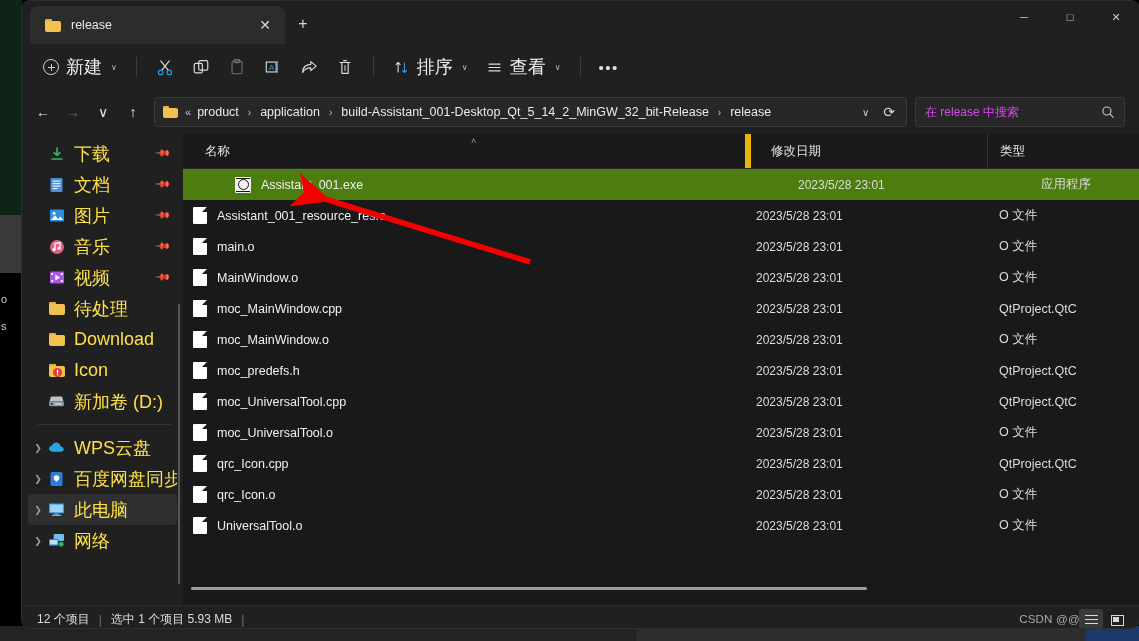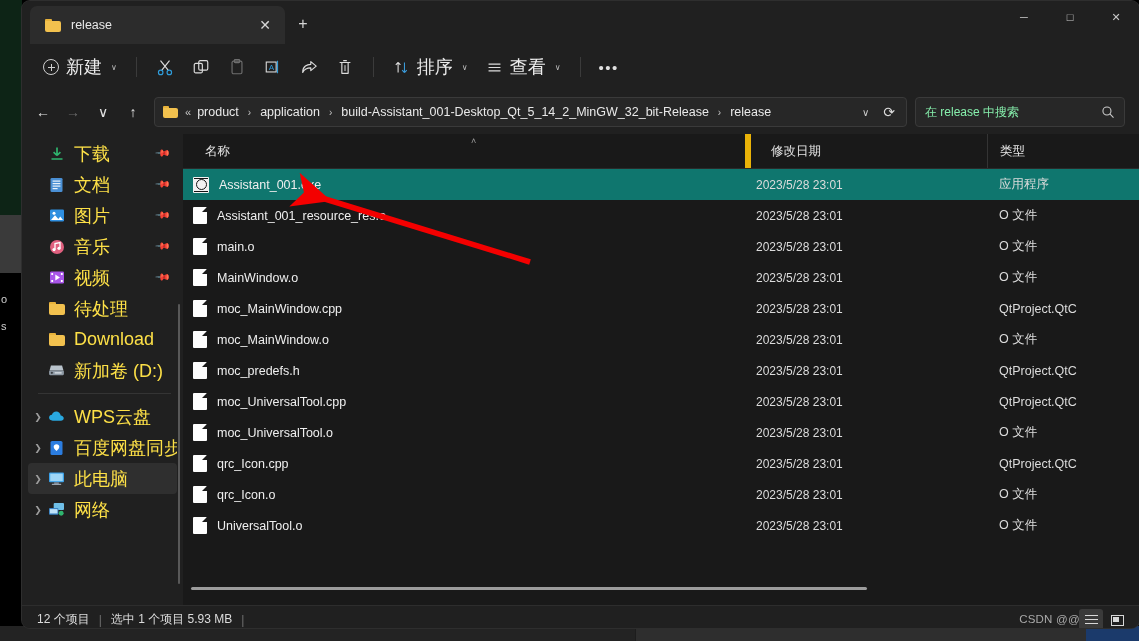--- a/index.html
+++ b/index.html
@@ -154,21 +154,21 @@
   }
   .crumb-arrow { color: #c2c2c2; font-size: 10px; padding: 0 5px; flex: none; }
   .addr-spacer { flex: 1; }
   .addr-chev { color: #cdcdcd; font-size: 10px; padding: 0 12px; cursor: pointer; }
   .refresh { color: #dcdcdc; font-size: 14px; padding: 0 11px 0 2px; cursor: pointer; }
   .searchbox {
     width: 210px; height: 30px; margin-left: 8px;
     background: #272727; border: 1px solid #3a3a3a; border-radius: 4px;
     display: flex; align-items: center; padding: 0 9px; flex: none;
   }
-  .search-ph { flex: 1; color: #86efac; font-size: 12px; }
+  .search-ph { flex: 1; color: #d946ef; font-size: 12px; }
   .search-icon { color: #cacaca; font-size: 13px; }
 
   
   .body { display: flex; height: 471px; }
 
   .sidebar {
     width: 161px; background: #202020; position: relative;
     padding-top: 4px; overflow: hidden;
   }
   .sb-item {
@@ -219,21 +219,21 @@
   .col-h.c-date { width: 242px; padding-left: 20px; border-left: 6px solid #eab308; }
   .col-h.c-type { flex: 1; padding-left: 12px; border-left: 1px solid #343434; }
   .sort-caret {
     position: absolute; left: 288px; top: 2px;
     color: #9a9a9a; font-size: 9px;
   }
   .rows { position: relative; }
   .row {
     height: 31px; display: flex; align-items: center; cursor: pointer;
   }
-  .row.selected { background: #0f766e; }
+  .row.selected { background: #4d7c0f; padding-left: 42px; }
   .r-name {
     width: 562px; padding-left: 10px; display: flex; align-items: center; gap: 10px;
   }
   .r-date { width: 242px; padding-left: 11px; color: #dcdcdc; font-size: 12px; }
   .r-type { flex: 1; padding-left: 12px; color: #dcdcdc; font-size: 12.5px;
             white-space: nowrap; overflow: hidden; }
   .file-label { color: #efefef; font-size: 12.5px; white-space: nowrap; }
 
   .ico-doc {
     width: 14px; height: 17px; background: #fdfdfd; position: relative; flex: none;
@@ -520,20 +520,32 @@
       </div>
 
       <div class="sb-item">
         <span class="sb-expander"></span>
         <span class="sb-ico">
             <span class="folder-glyph"></span>
           </span>
         <span class="sb-label">Download</span>
       </div>
 
+      <div class="sb-item">
+        <span class="sb-expander"></span>
+        <span class="sb-ico">
+          <span class="folder-glyph"></span>
+          <svg width="9" height="9" viewBox="0 0 10 10" style="position:absolute;left:5px;top:6px">
+            <circle cx="5" cy="5" r="5" fill="#e23b3b"></circle>
+            <rect x="4.3" y="2" width="1.5" height="4" fill="#fff"></rect>
+            <rect x="4.3" y="6.8" width="1.5" height="1.4" fill="#fff"></rect>
+          </svg>
+        </span>
+        <span class="sb-label">Icon</span>
+      </div>
 
       <div class="sb-item">
         <span class="sb-expander"></span>
         <span class="sb-ico">
           <svg width="17" height="13" viewBox="0 0 18 14">
             <path d="M3 1.5 L15 1.5 L16.5 7 L1.5 7 Z" fill="#b9c3cc"></path>
             <rect x="1" y="7" width="16" height="5" rx="1.2" fill="#8d98a3"></rect>
             <circle cx="4" cy="9.5" r="1.2" fill="#3a3f45"></circle>
             <rect x="7" y="8.8" width="7.5" height="1.5" fill="#d7dde3"></rect>
           </svg>

